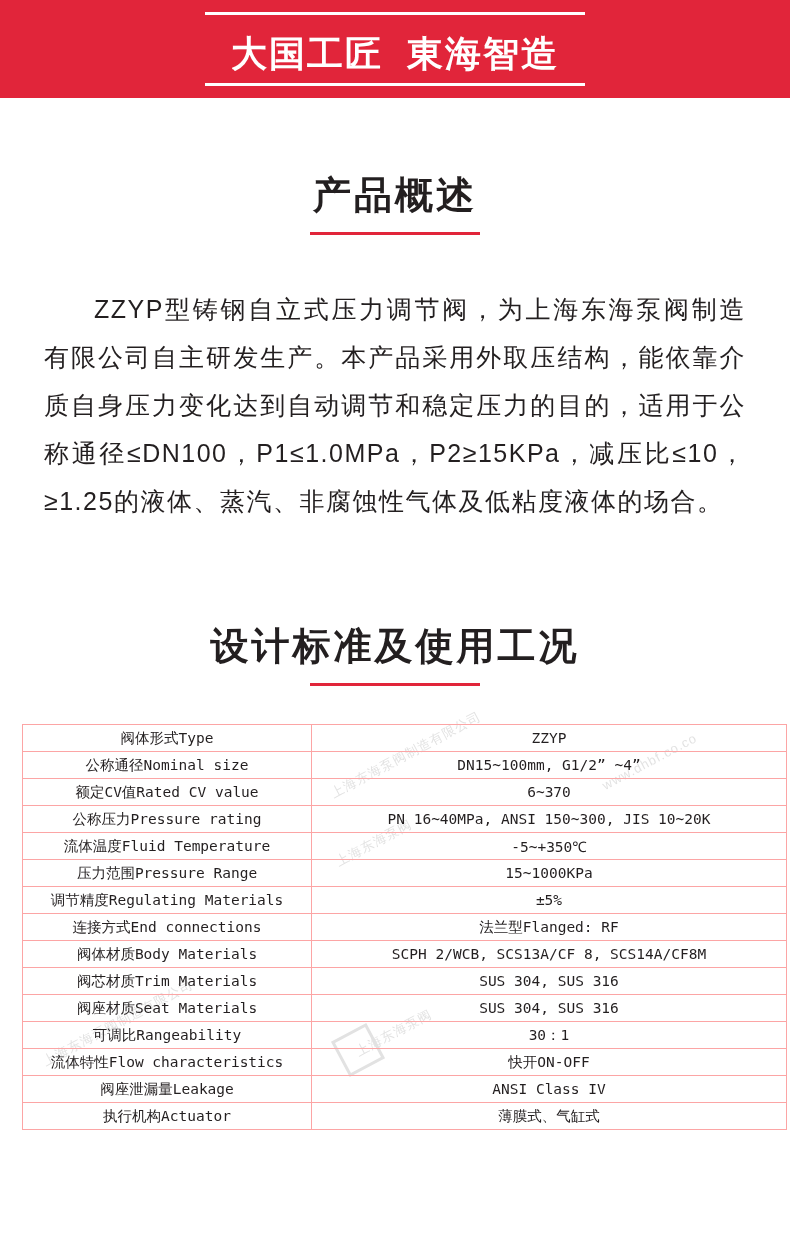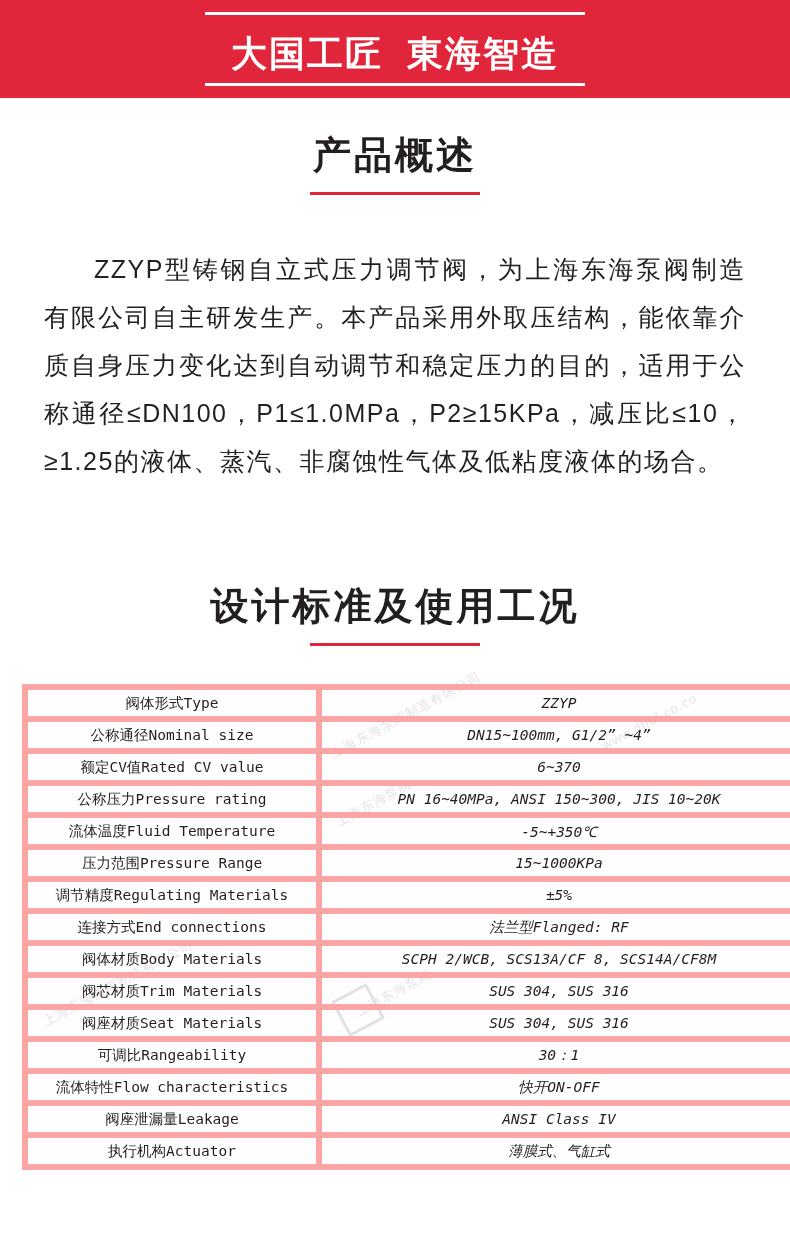--- a/index.html
+++ b/index.html
@@ -56,21 +56,21 @@
     letter-spacing: 3px;
     line-height: 50px;
   }
   .title-rule {
     width: 170px;
     height: 3px;
     background: #e1253a;
     margin: 12px auto 0 auto;
   }
   #overview-heading-wrap {
-    margin-top: 32px;
+    margin-top: 72px;
   }
   #spec-heading-wrap {
     margin-top: 96px;
   }
 
   
   .paragraph {
     margin: 50px 44px 0 44px;
     font-size: 25px;
     line-height: 48px;
@@ -87,37 +87,36 @@
     margin: 38px 22px 0 22px;
   }
   table.spec {
     width: 746px;
     border-collapse: collapse;
     table-layout: fixed;
     position: relative;
     z-index: 2;
   }
   table.spec td {
-    border: 6px solid #fca5a5;
+    border: 1px solid #fca5a5;
     font-size: 14.5px;
     font-family: "DejaVu Sans Mono", "Liberation Mono", monospace;
     color: #231f20;
     text-align: center;
     height: 26px;
     padding: 0 4px;
     white-space: nowrap;
     overflow: hidden;
     margin-left: 8px;
   }
   table.spec td.label {
     width: 280px;
   }
   table.spec td.value {
     width: 466px;
-    font-style: italic;
   }
 
   
   .watermark {
     position: absolute;
     z-index: 1;
     color: #d9d9d9;
     font-size: 13px;
     font-family: "Liberation Sans", sans-serif;
     opacity: .75;

